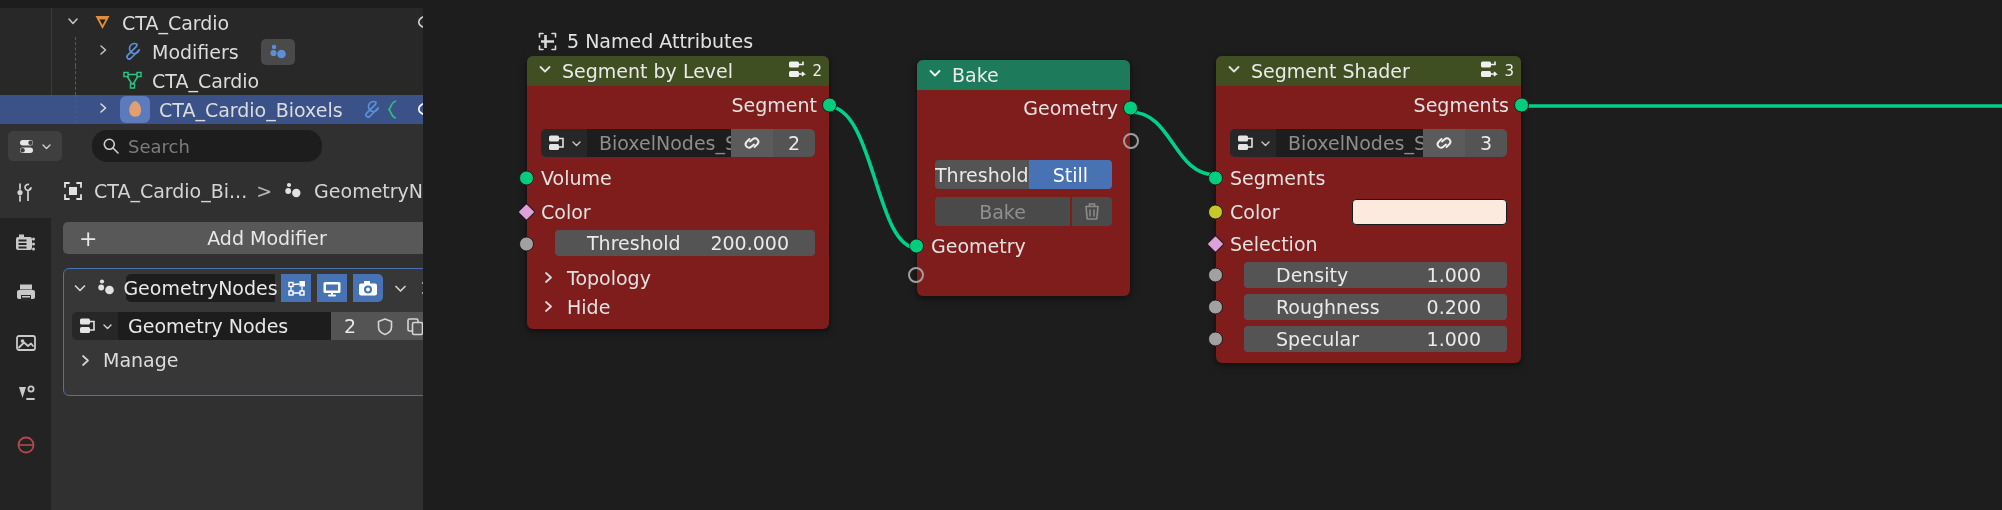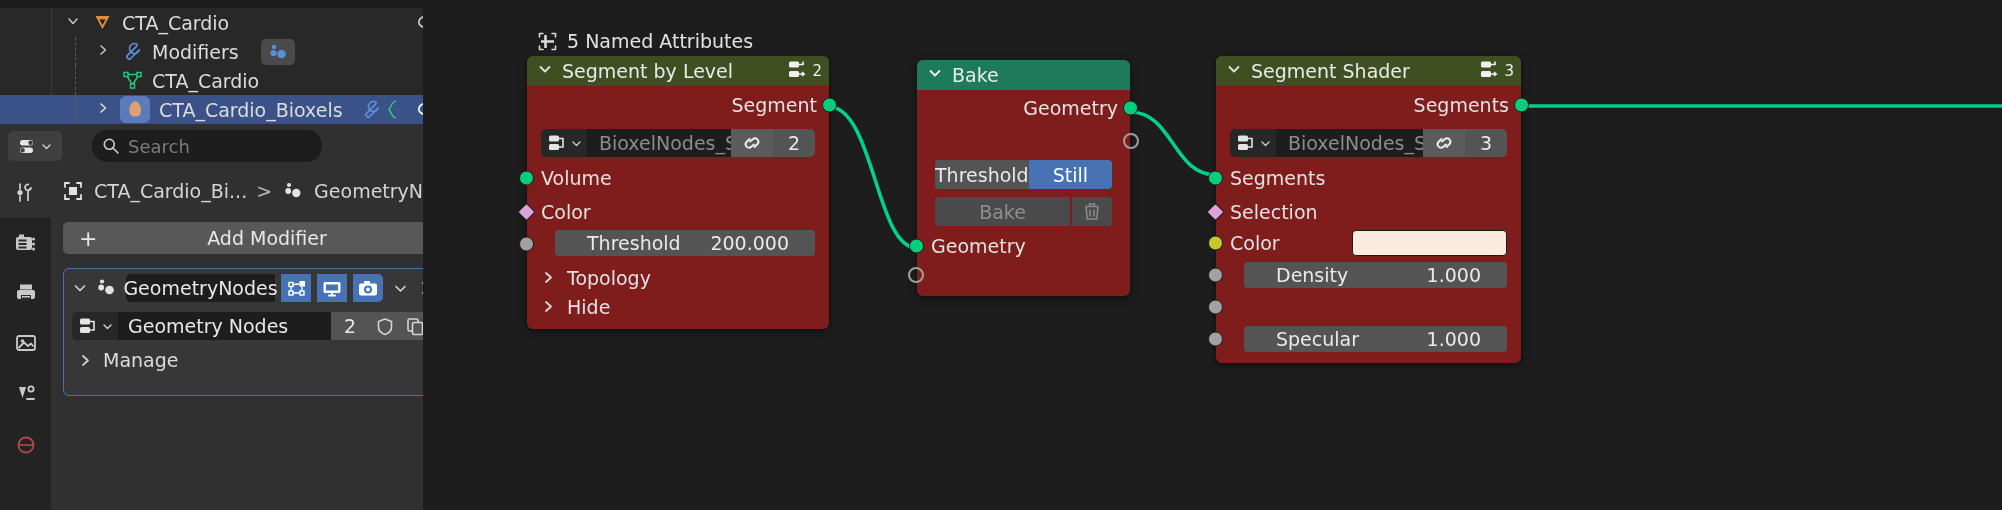--- a/index.html
+++ b/index.html
@@ -852,38 +852,42 @@
             </svg>
         </div>
         <div class="id-count">
           <span>3</span>
         </div>
       </div>
       <div class="sock-row" style="height:36px;">
         <span class="sock left" style="background:#00ce7c;"></span>
         <span class="sock-label-left">Segments</span>
       </div>
-      <div class="sock-row" style="height:31px;">
-        <span class="sock left diamond" style="background:#dda2d9;left:-7px;"></span>
-        <span class="sock-label-left">Selection</span>
-      </div>
       <div class="sock-row" style="height:32px;">
         <span class="sock left" style="background:#c7c729;"></span>
         <span class="sock-label-left">Color</span>
         <div class="color-field" id="color-swatch" style="background: rgb(253, 234, 222);"></div>
+      </div>
+      <div class="sock-row" style="height:31px;">
+        <span class="sock left diamond" style="background:#dda2d9;left:-7px;"></span>
+        <span class="sock-label-left">Selection</span>
       </div>
       <div class="sock-row" style="height:32px;">
         <span class="sock left" style="background:#a1a1a1;"></span>
         <div class="value-field" style="left:28px;">
           <span class="vf-name" style="text-align:left;padding-left:18px;">Density</span>
           <span class="vf-val" style="padding-right:12px;">1.000</span>
         </div>
       </div>
       <div class="sock-row" style="height:32px;">
         <span class="sock left" style="background:#a1a1a1;"></span>
+        <div class="value-field" style="left:28px;">
+          <span class="vf-name" style="text-align:left;padding-left:18px;">Roughness</span>
+          <span class="vf-val" style="padding-right:12px;">0.200</span>
+        </div>
       </div>
       <div class="sock-row" style="height:32px;">
         <span class="sock left" style="background:#a1a1a1;"></span>
         <div class="value-field" style="left:28px;">
           <span class="vf-name" style="text-align:left;padding-left:18px;">Specular</span>
           <span class="vf-val" style="padding-right:12px;">1.000</span>
         </div>
       </div>
     </div>
   </div>

